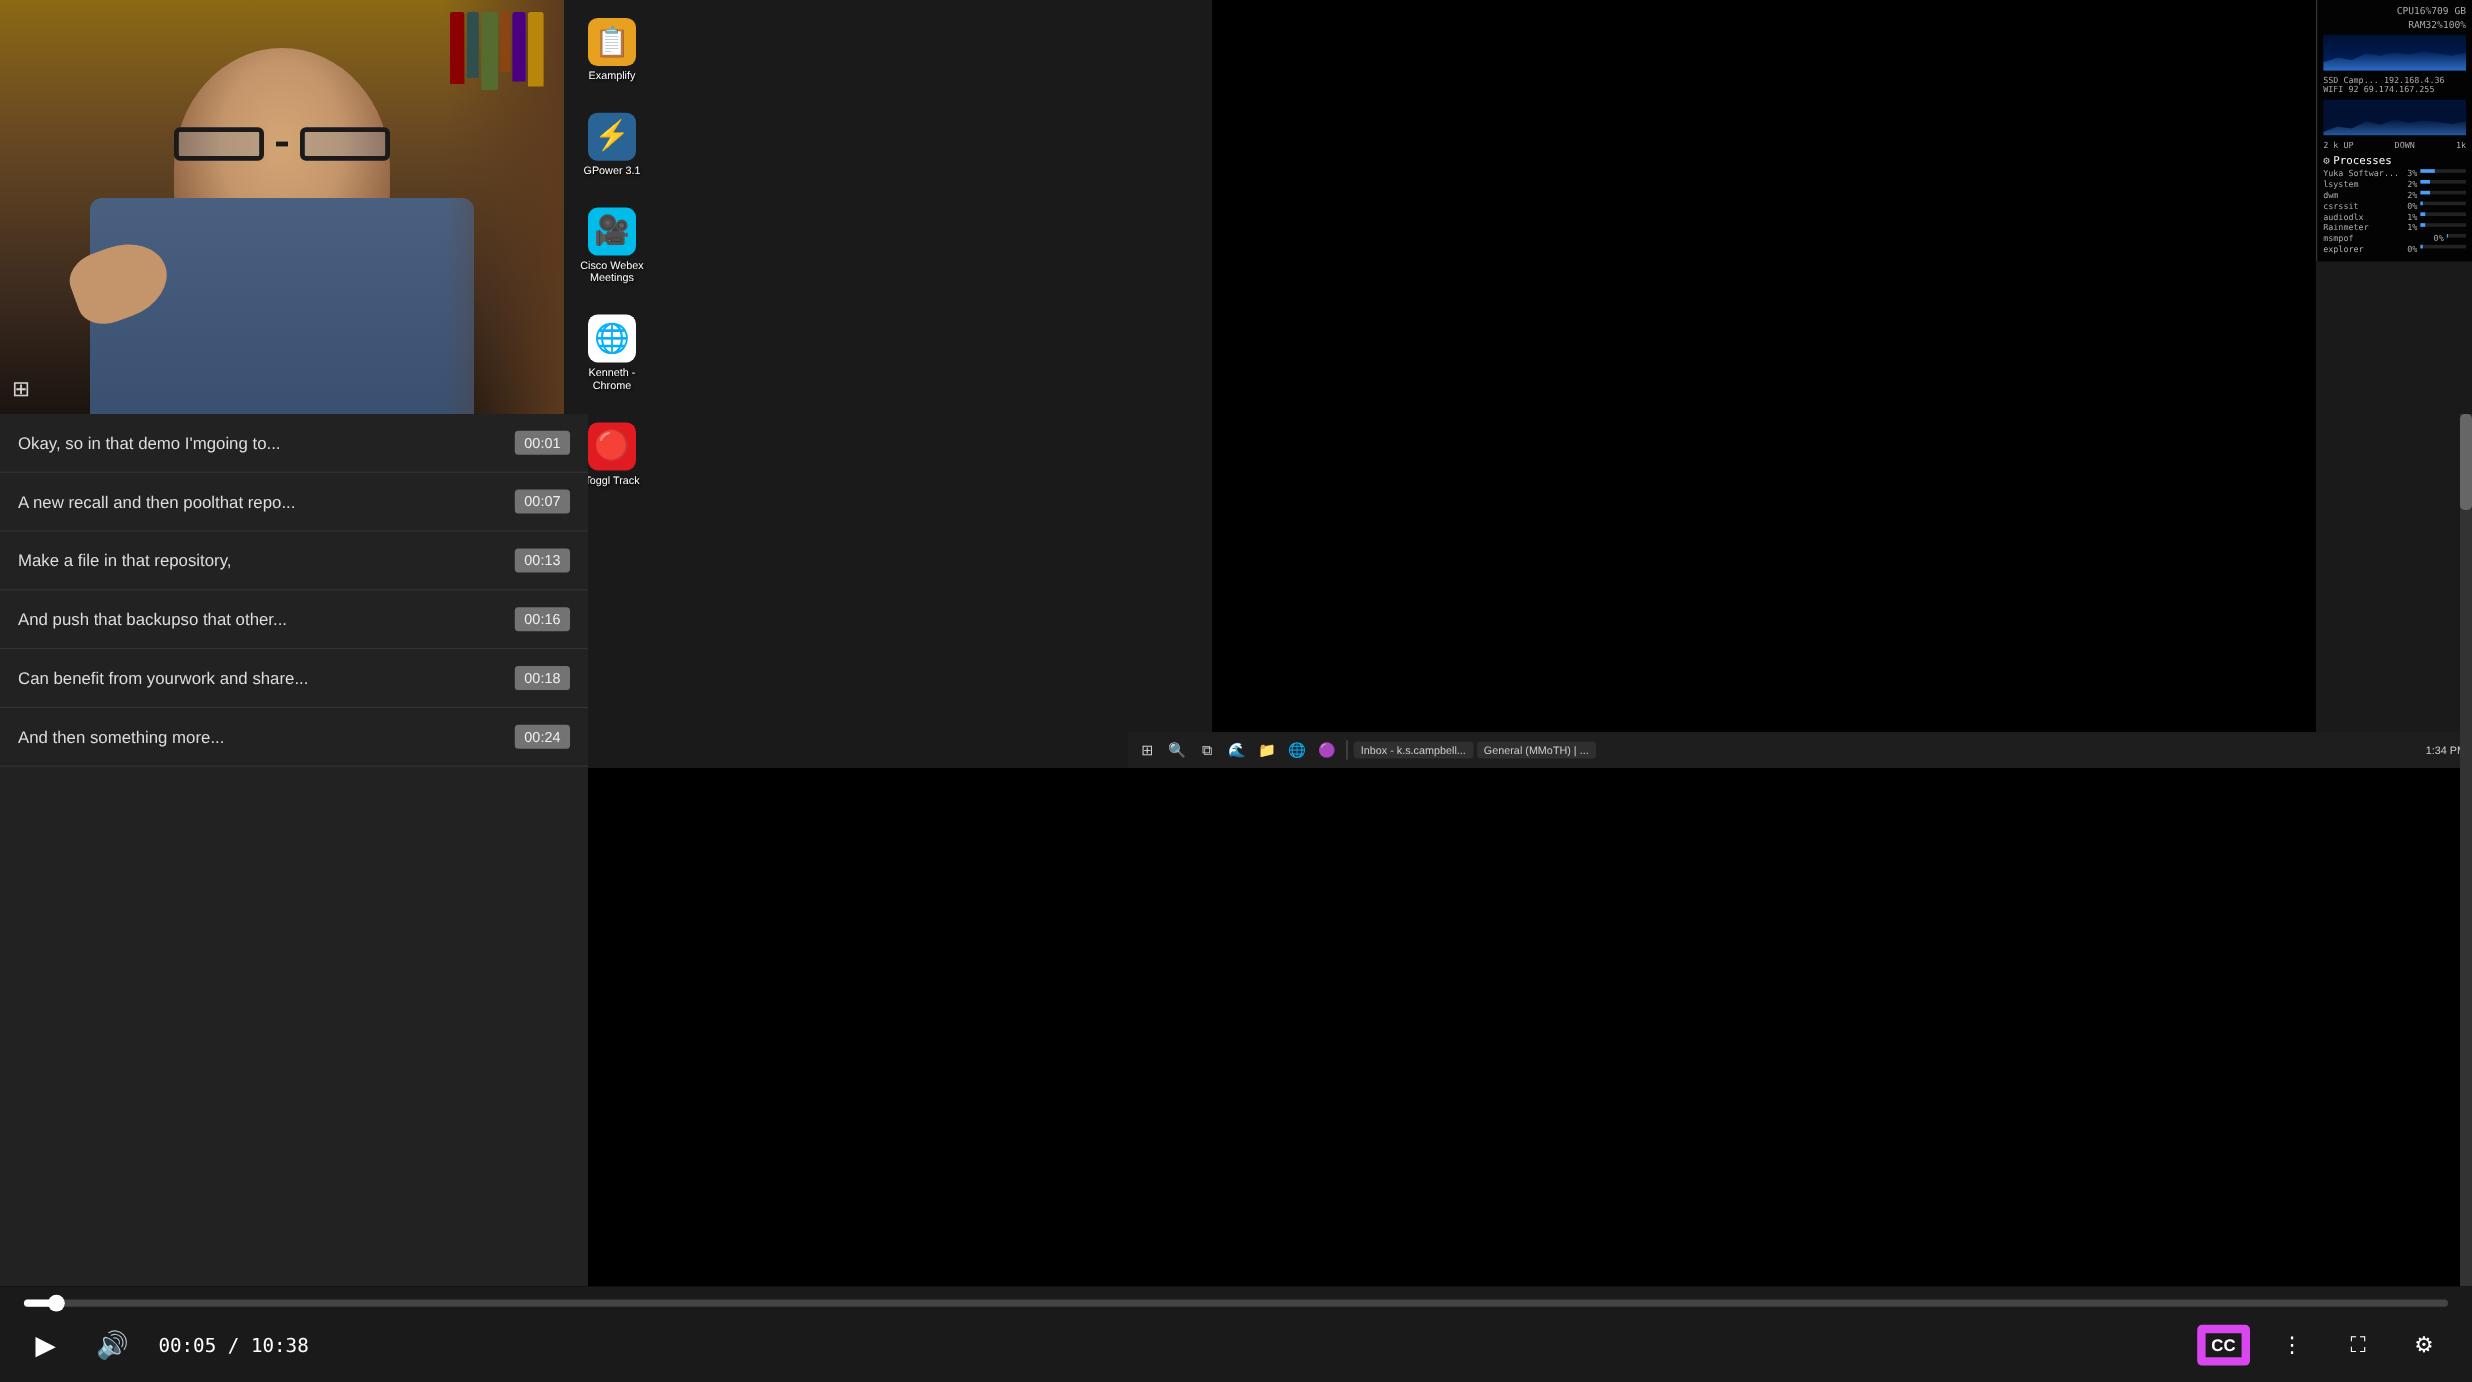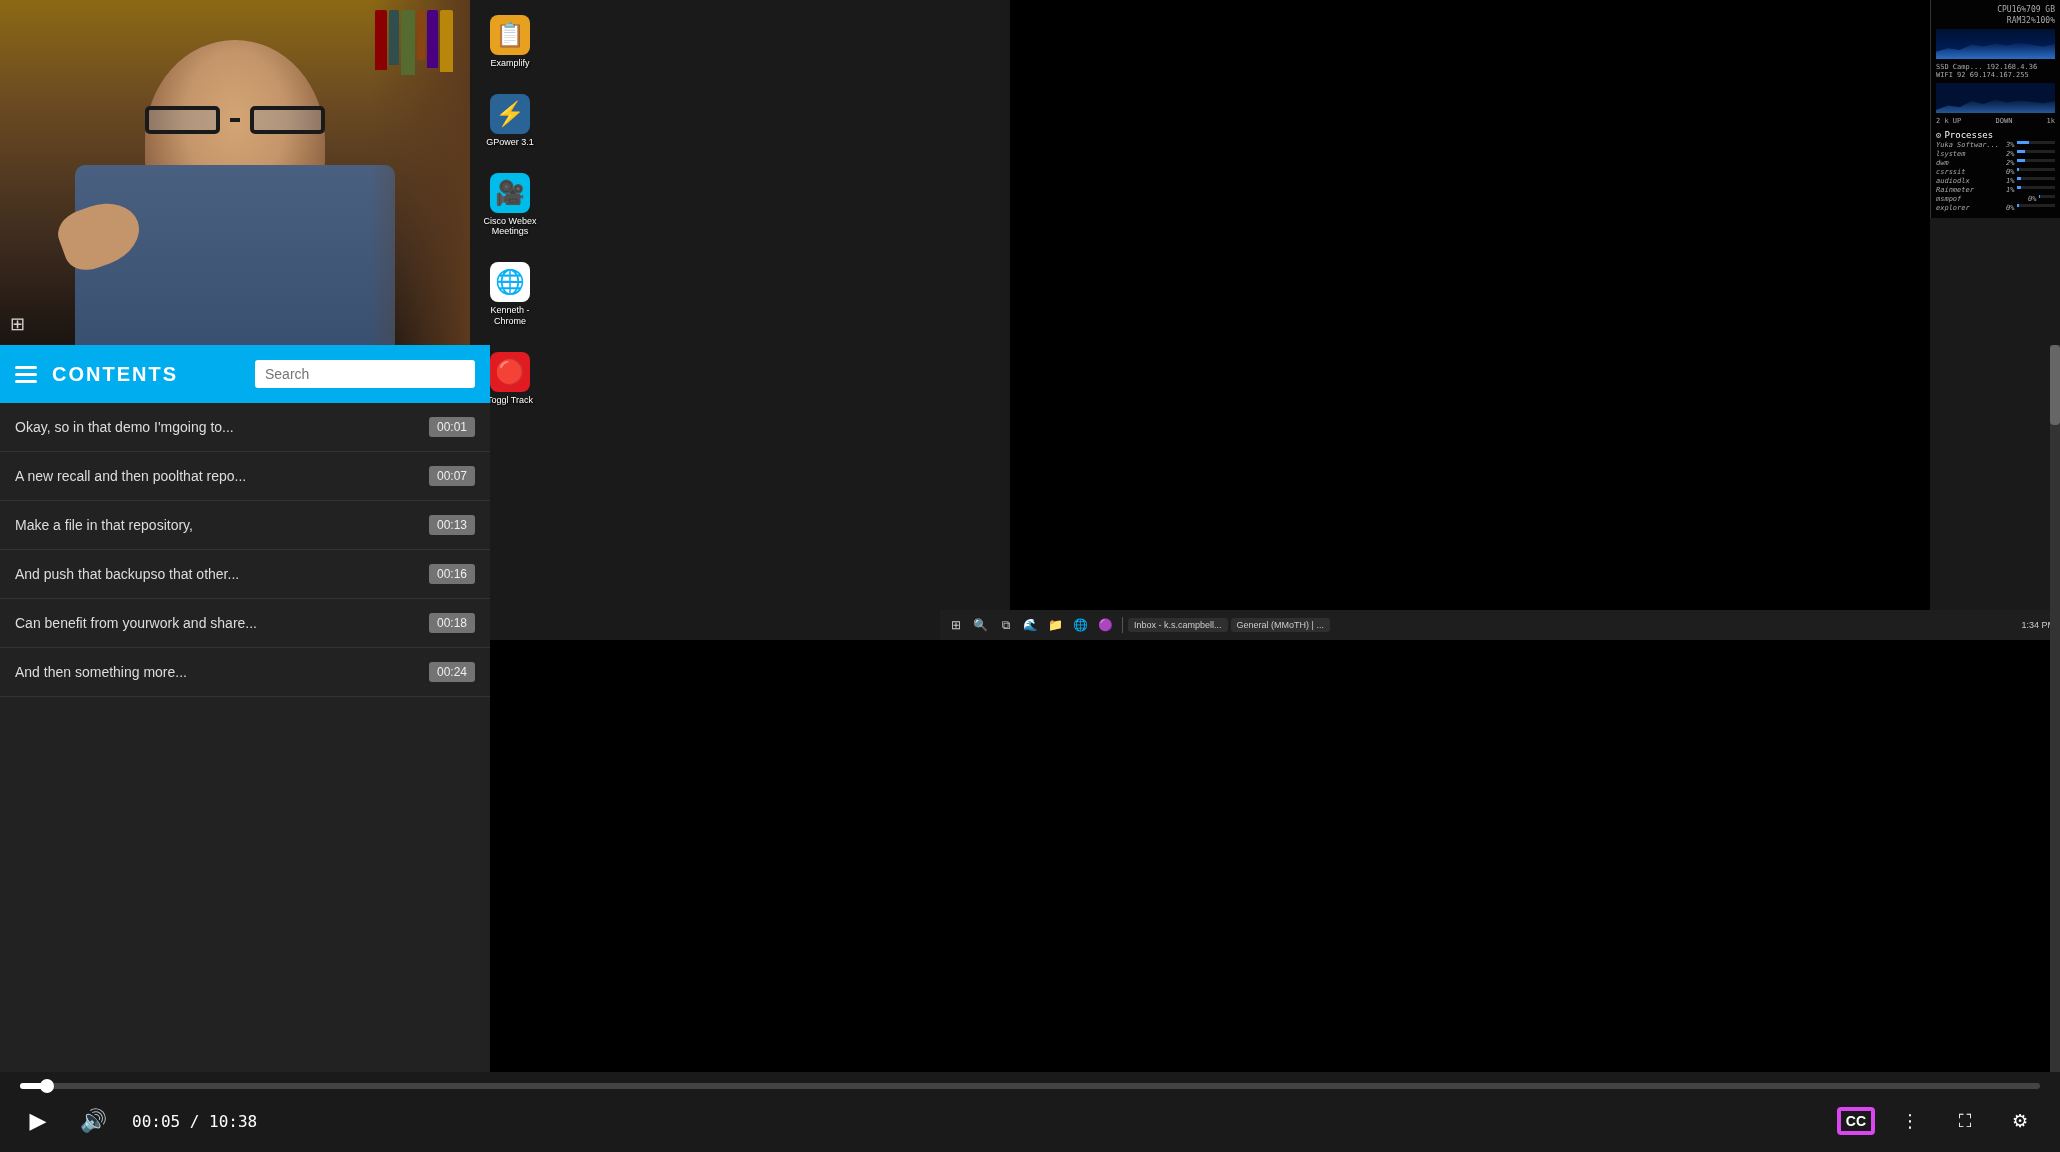--- a/index.html
+++ b/index.html
@@ -125,21 +125,20 @@
       margin-top: 5px;
       display: flex;
       align-items: center;
       gap: 3px;
     }
     .process-row {
       display: flex;
       margin: 1px 0;
       font-size: 7px;
       color: #aaa;
-      font-style: italic;
     }
     .process-bar-bg {
       height: 3px;
       background: #222;
       flex: 1;
       margin-left: 3px;
     }
     .process-bar-fill {
       height: 100%;
       background: #4a9eff;
@@ -354,21 +353,21 @@
       color: white;
       cursor: pointer;
       font-size: 18px;
       display: flex;
       align-items: center;
       justify-content: center;
       width: 40px;
       height: 40px;
     }
     .cc-btn {
-      border: 4px solid #d946ef;
+      border: 7px solid #d946ef;
       border-radius: 4px;
       font-size: 14px;
       font-weight: bold;
       padding: 2px 5px;
       background: none;
       color: white;
       cursor: pointer;
     }
 
     
@@ -558,29 +557,20 @@
     <div class="taskbar-icon">🌐</div>
     <div class="taskbar-icon">🟣</div>
     <div class="taskbar-sep"></div>
     <div class="taskbar-button">Inbox - k.s.campbell...</div>
     <div class="taskbar-button">General (MMoTH) | ...</div>
     <div class="taskbar-time">1:34 PM</div>
   </div>
 </div>
 
 <div id="contents-panel">
-  <div id="contents-header">
-    <div class="hamburger-icon">
-      <span></span>
-      <span></span>
-      <span></span>
-    </div>
-    <div id="contents-title">CONTENTS</div>
-    <input id="search-box" type="text" placeholder="Search" style="">
-  </div>
   <div id="contents-list">
 
   <div class="content-item">
     <span class="content-item-text">Okay, so in that demo I'mgoing to...</span>
     <span class="content-item-time">00:01</span>
   </div>
       <div class="content-item">
     <span class="content-item-text">A new recall and then poolthat repo...</span>
     <span class="content-item-time">00:07</span>
   </div>

